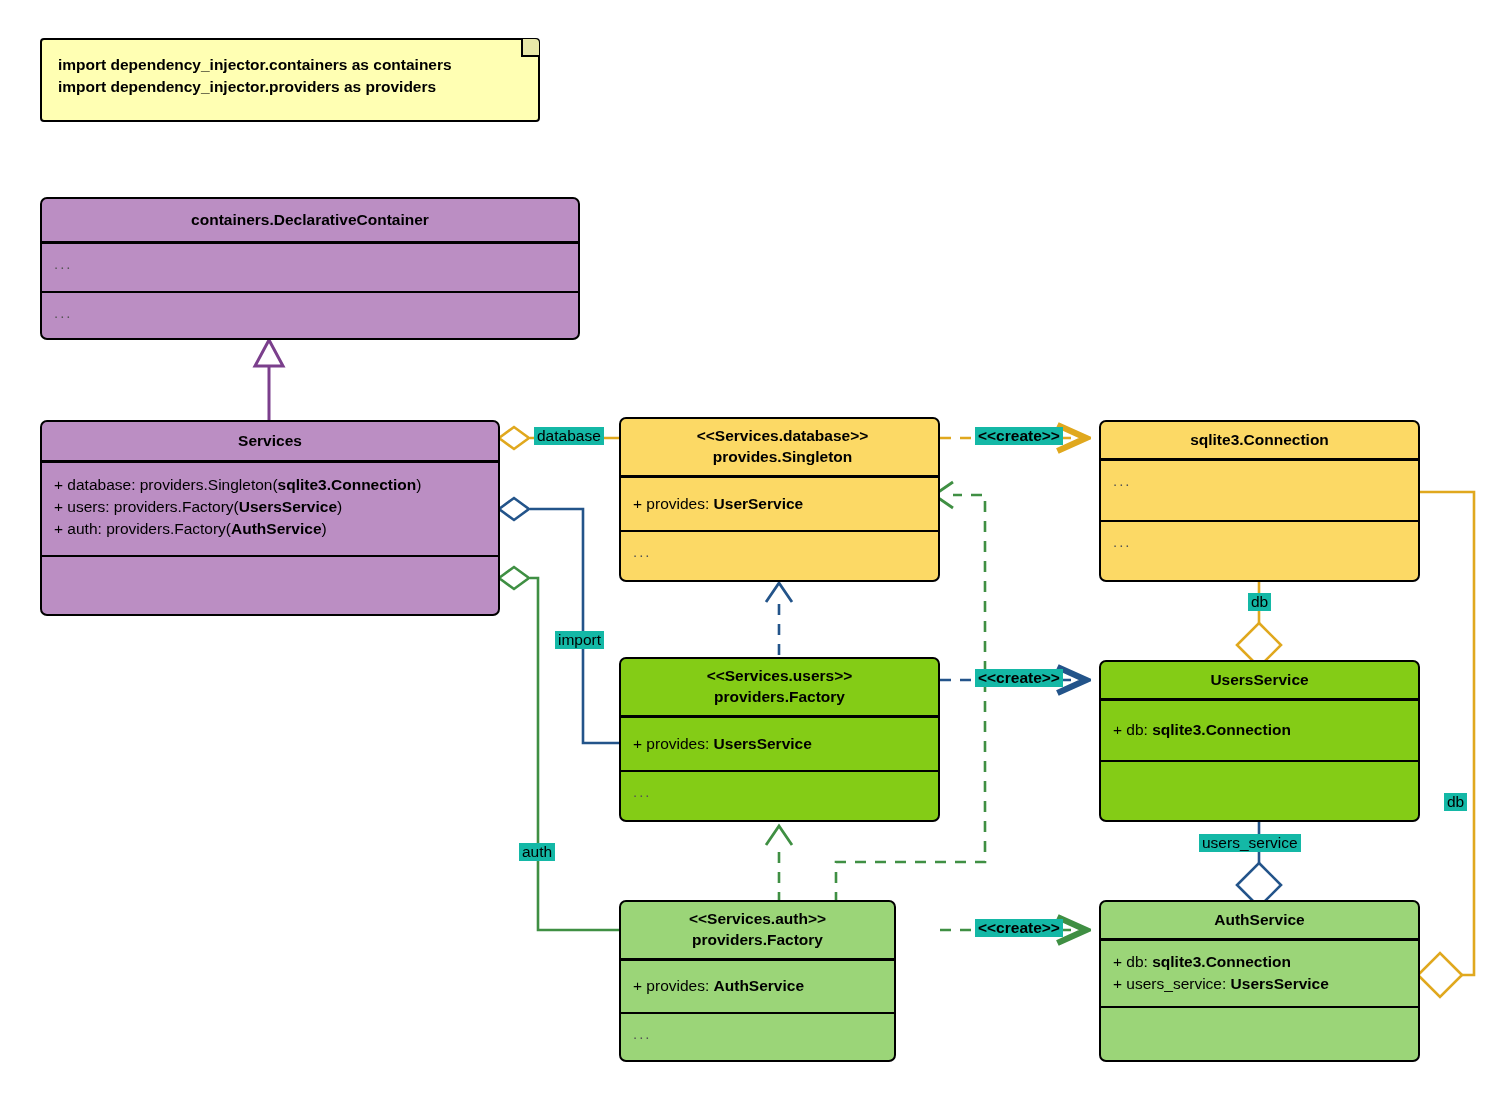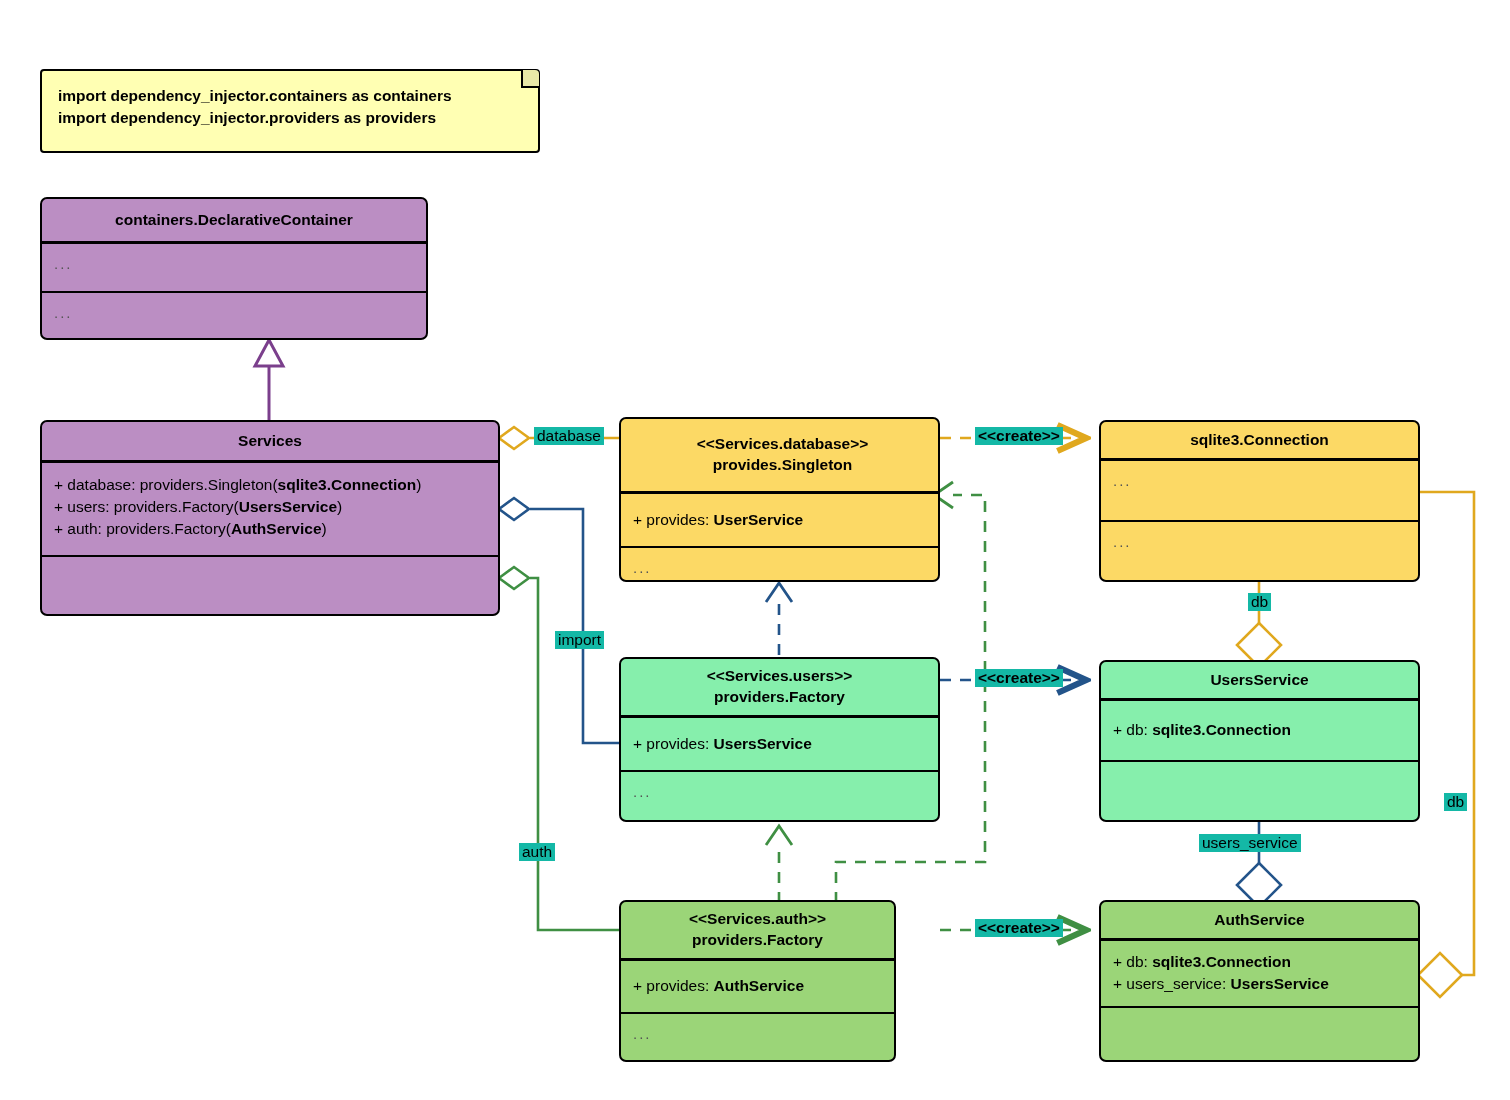--- a/index.html
+++ b/index.html
@@ -27,21 +27,21 @@
   .cls .compart{box-sizing:border-box;padding:9px 12px;font-size:15.5px;color:#000;
        line-height:1.42;display:flex;flex-direction:column;justify-content:center;}
   .cls .compart.mid{justify-content:flex-start;}
   .cls .row{white-space:nowrap;}
   .cls .row b{font-weight:bold;}
   .dots{color:#555;letter-spacing:2px;font-size:15px;}
   .ulrow{}
 
   .c-purple{background:#bb8ec3;}
   .c-yellow{background:#fcd965;}
-  .c-blue{background:#86efac;}
+  .c-blue{background:#84cc16;}
   .c-green{background:#9bd578;}
 
   
   .elabel{position:absolute;font-size:15.5px;color:#000;white-space:nowrap;
           background:#14b8a6;padding:0 3px;}
   .elabel.bold{font-weight:bold;}
 </style>
 </head>
 <body>
 
@@ -116,29 +116,29 @@
       <line x1="1259" y1="822" x2="1259" y2="863" stroke="#23548a" stroke-width="2.6"></line>
       <polygon points="1259,863 1281,885 1259,907 1237,885" fill="#ffffff" stroke="#23548a" stroke-width="2.6"></polygon>
     </g>
 
     <g>
       <polyline points="1420,492 1474,492 1474,975 1462,975" fill="none" stroke="#e0a81e" stroke-width="2.6"></polyline>
       <polygon points="1462,975 1440,953 1418,975 1440,997" fill="#ffffff" stroke="#e0a81e" stroke-width="2.6"></polygon>
     </g>
   </svg>
 
-  <div class="note" style="left:40px;top:38px;width:500px;height:84px;margin-top:31px;">
+  <div class="note" style="left:40px;top:38px;width:500px;height:84px;">
     <div class="corner"></div>
     <div class="ntxt">
       <div>import dependency_injector.containers as containers</div>
       <div>import dependency_injector.providers as providers</div>
     </div>
   </div>
 
-  <div class="cls c-purple" style="left:40px;top:197px;width:388px;height:143px;">
+  <div class="cls c-purple" style="left:40px;top:197px;width:540px;height:143px;">
     <div class="hdr" style="height:42px;">
       <span>containers.DeclarativeContainer</span>
     </div>
     <div class="sep"></div>
     <div class="compart mid" style="height:47px;">
       <span class="row dots">...</span>
     </div>
     <div class="sep"></div>
     <div class="compart mid" style="height:47px;">
       <span class="row dots">...</span>
@@ -153,21 +153,21 @@
     <div class="compart mid" style="height:92px;padding-top:11px;">
       <span class="row ulrow">+ database: providers.Singleton(<b>sqlite3.Connection</b>)</span>
       <span class="row ulrow">+ users: providers.Factory(<b>UsersService</b>)</span>
       <span class="row ulrow">+ auth: providers.Factory(<b>AuthService</b>)</span>
     </div>
     <div class="sep"></div>
     <div class="compart" style="height:42px;"></div>
   </div>
 
   <div class="cls c-yellow" style="left:619px;top:417px;width:321px;height:165px;">
-    <div class="hdr" style="height:72px;flex-direction:column;padding-left:12px;">
+    <div class="hdr" style="height:56px;flex-direction:column;padding-left:12px;">
       <span>&lt;&lt;Services.database&gt;&gt;</span>
       <span>provides.Singleton</span>
     </div>
     <div class="sep"></div>
     <div class="compart" style="height:52px;">
       <span class="row">+ provides: <b>UserService</b></span>
     </div>
     <div class="sep"></div>
     <div class="compart mid" style="height:52px;">
       <span class="row dots">...</span>

